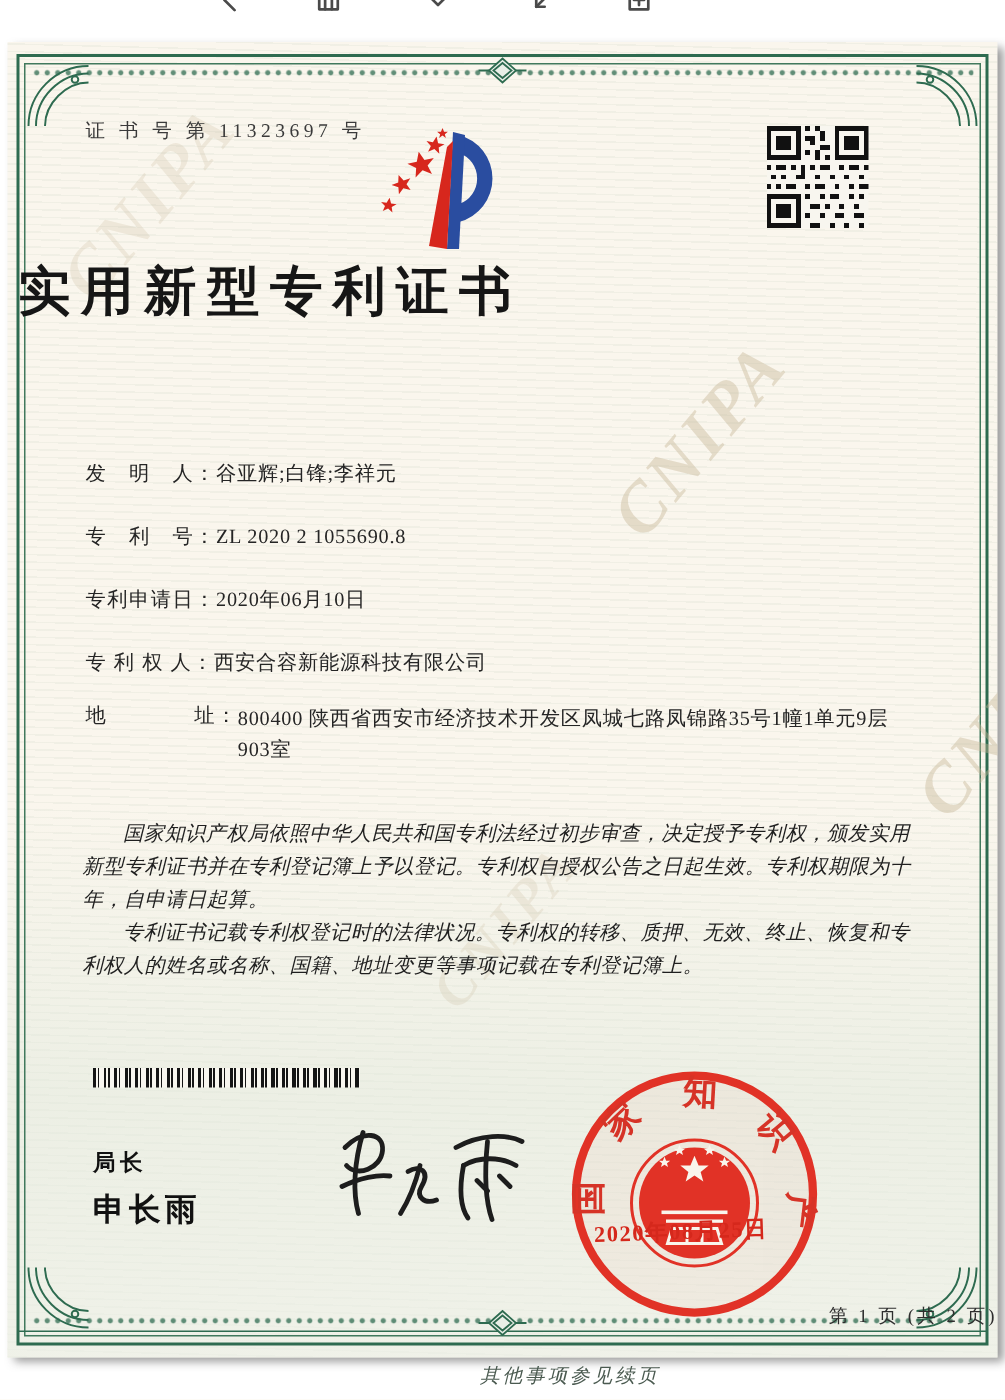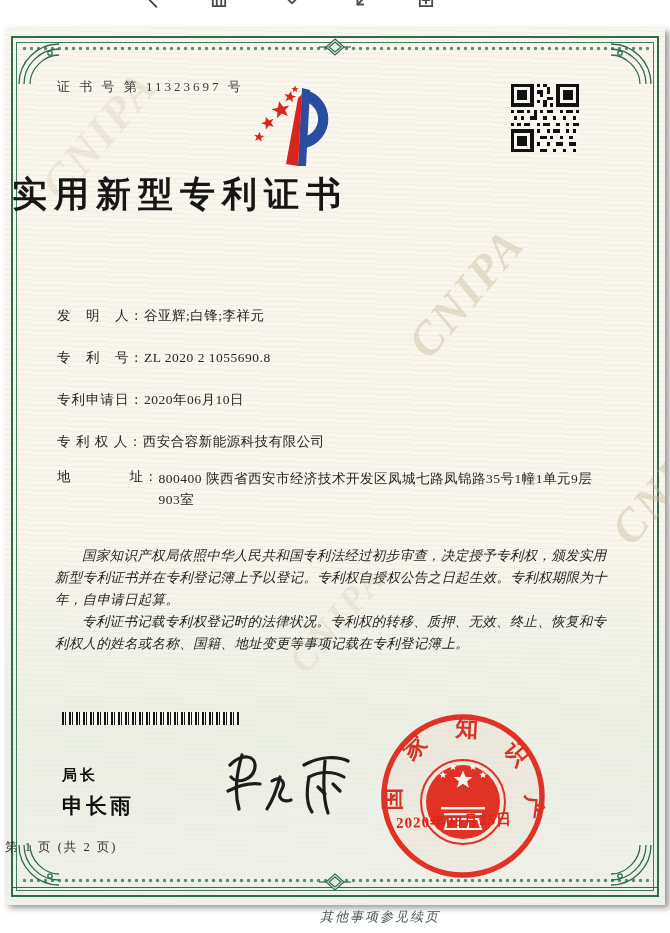--- a/index.html
+++ b/index.html
@@ -48,21 +48,21 @@
   .paras p{margin:0;text-indent:2em;letter-spacing:.3px;}
   .barcode{position:absolute;left:57px;top:684px;width:178px;height:13px;
     background:repeating-linear-gradient(90deg,#151515 0 2px,#f8f6ef 2px 3px,#151515 3px 4px,#f8f6ef 4px 7px,#151515 7px 9px,#f8f6ef 9px 10px,#151515 10px 11px,#f8f6ef 11px 14px);}
   .officer-title{position:absolute;left:57px;top:738px;font-size:15px;font-weight:700;letter-spacing:3px;color:#111;}
   .officer-name{position:absolute;left:57px;top:764px;font-size:21px;font-weight:700;letter-spacing:3px;color:#111;}
   .signature{position:absolute;left:215px;top:711px;width:138px;height:88px;}
   .signature svg{width:138px;height:88px;stroke:#1d1d1d;fill:none;stroke-width:3.2;stroke-linecap:round;stroke-linejoin:round;}
   .seal{position:absolute;left:374px;top:684px;width:168px;height:168px;opacity:.94;}
   .seal-date{position:absolute;left:368px;top:784px;width:162px;text-align:center;font-size:15px;font-weight:700;
              color:#d5281c;letter-spacing:1px;transform:rotate(-2deg);}
-  .footer-page{position:absolute;left:0;right:0;top:811px;text-align:left;font-size:12.5px;
+  .footer-page{position:absolute;left:0;right:0;top:841px;text-align:right;font-size:12.5px;
                letter-spacing:2px;color:#2e2e2e;}
   .note{position:absolute;left:140px;width:300px;top:908px;text-align:right;font-size:13px;font-style:italic;
         letter-spacing:2px;color:#4a5a50;}
 </style>
 </head>
 <body>
 
 <div class="toolbar">
   <span class="tb-icon" style="left:144px">
     <svg viewBox="0 0 16 16">

